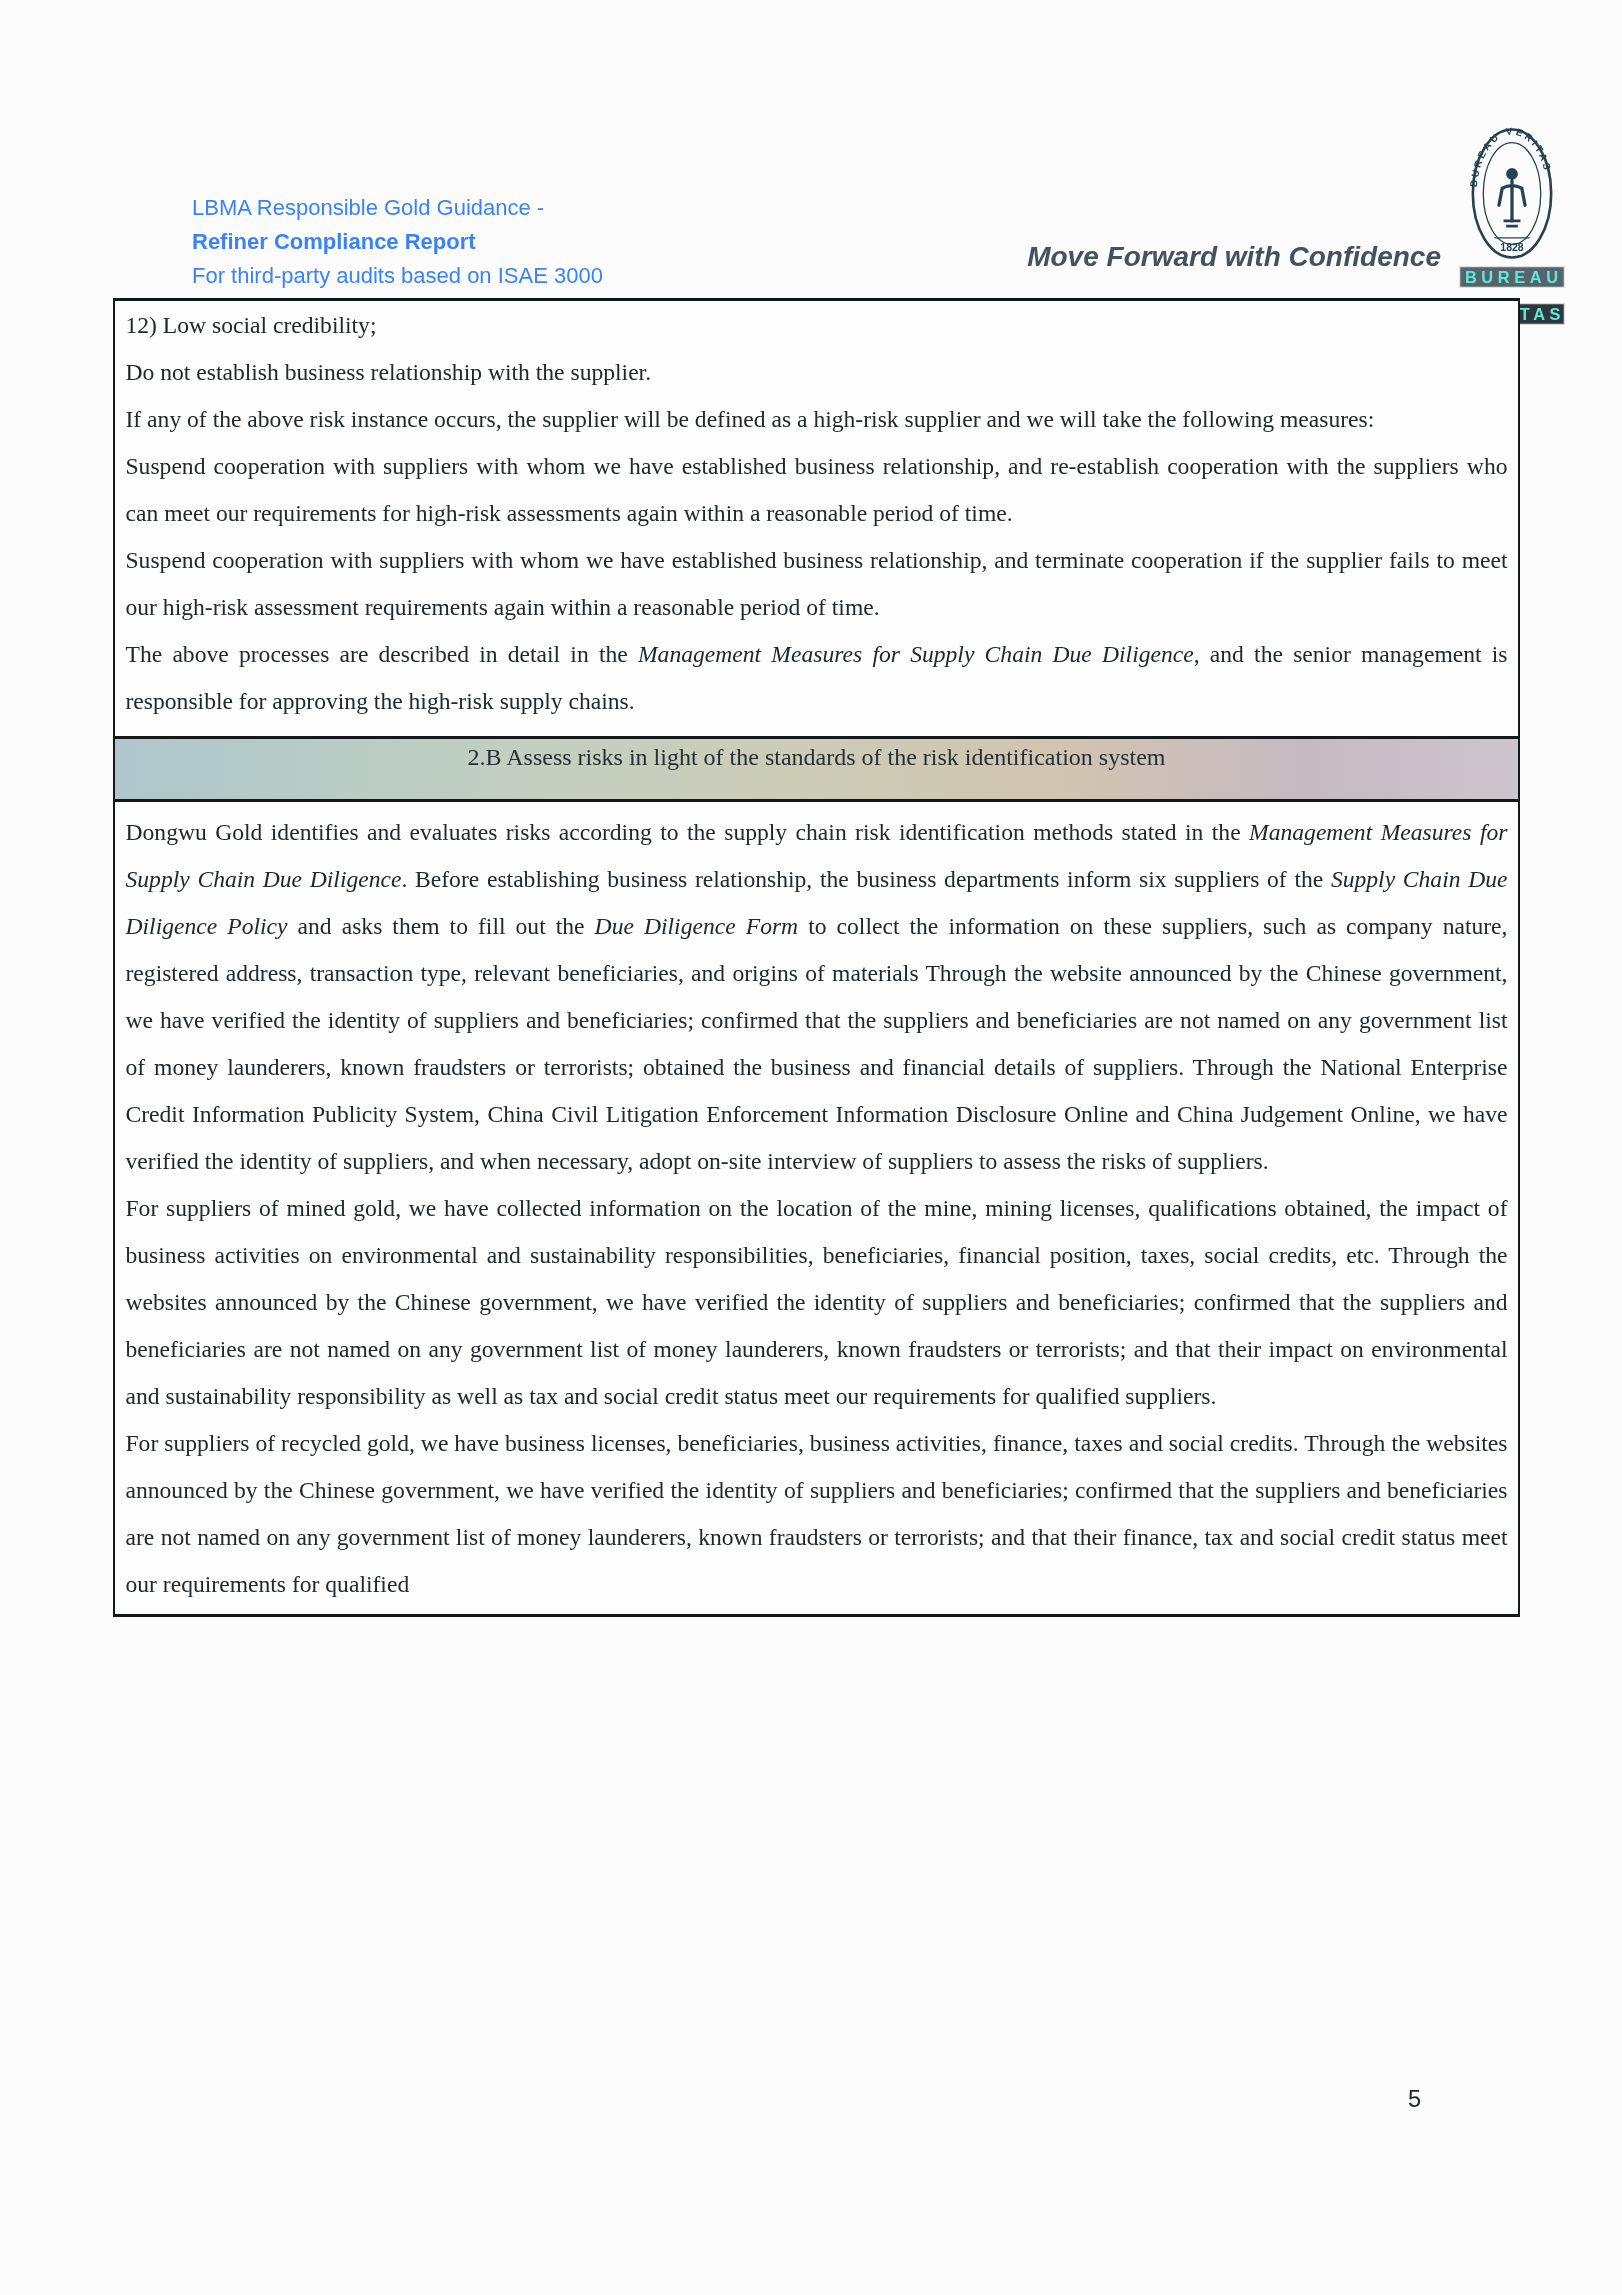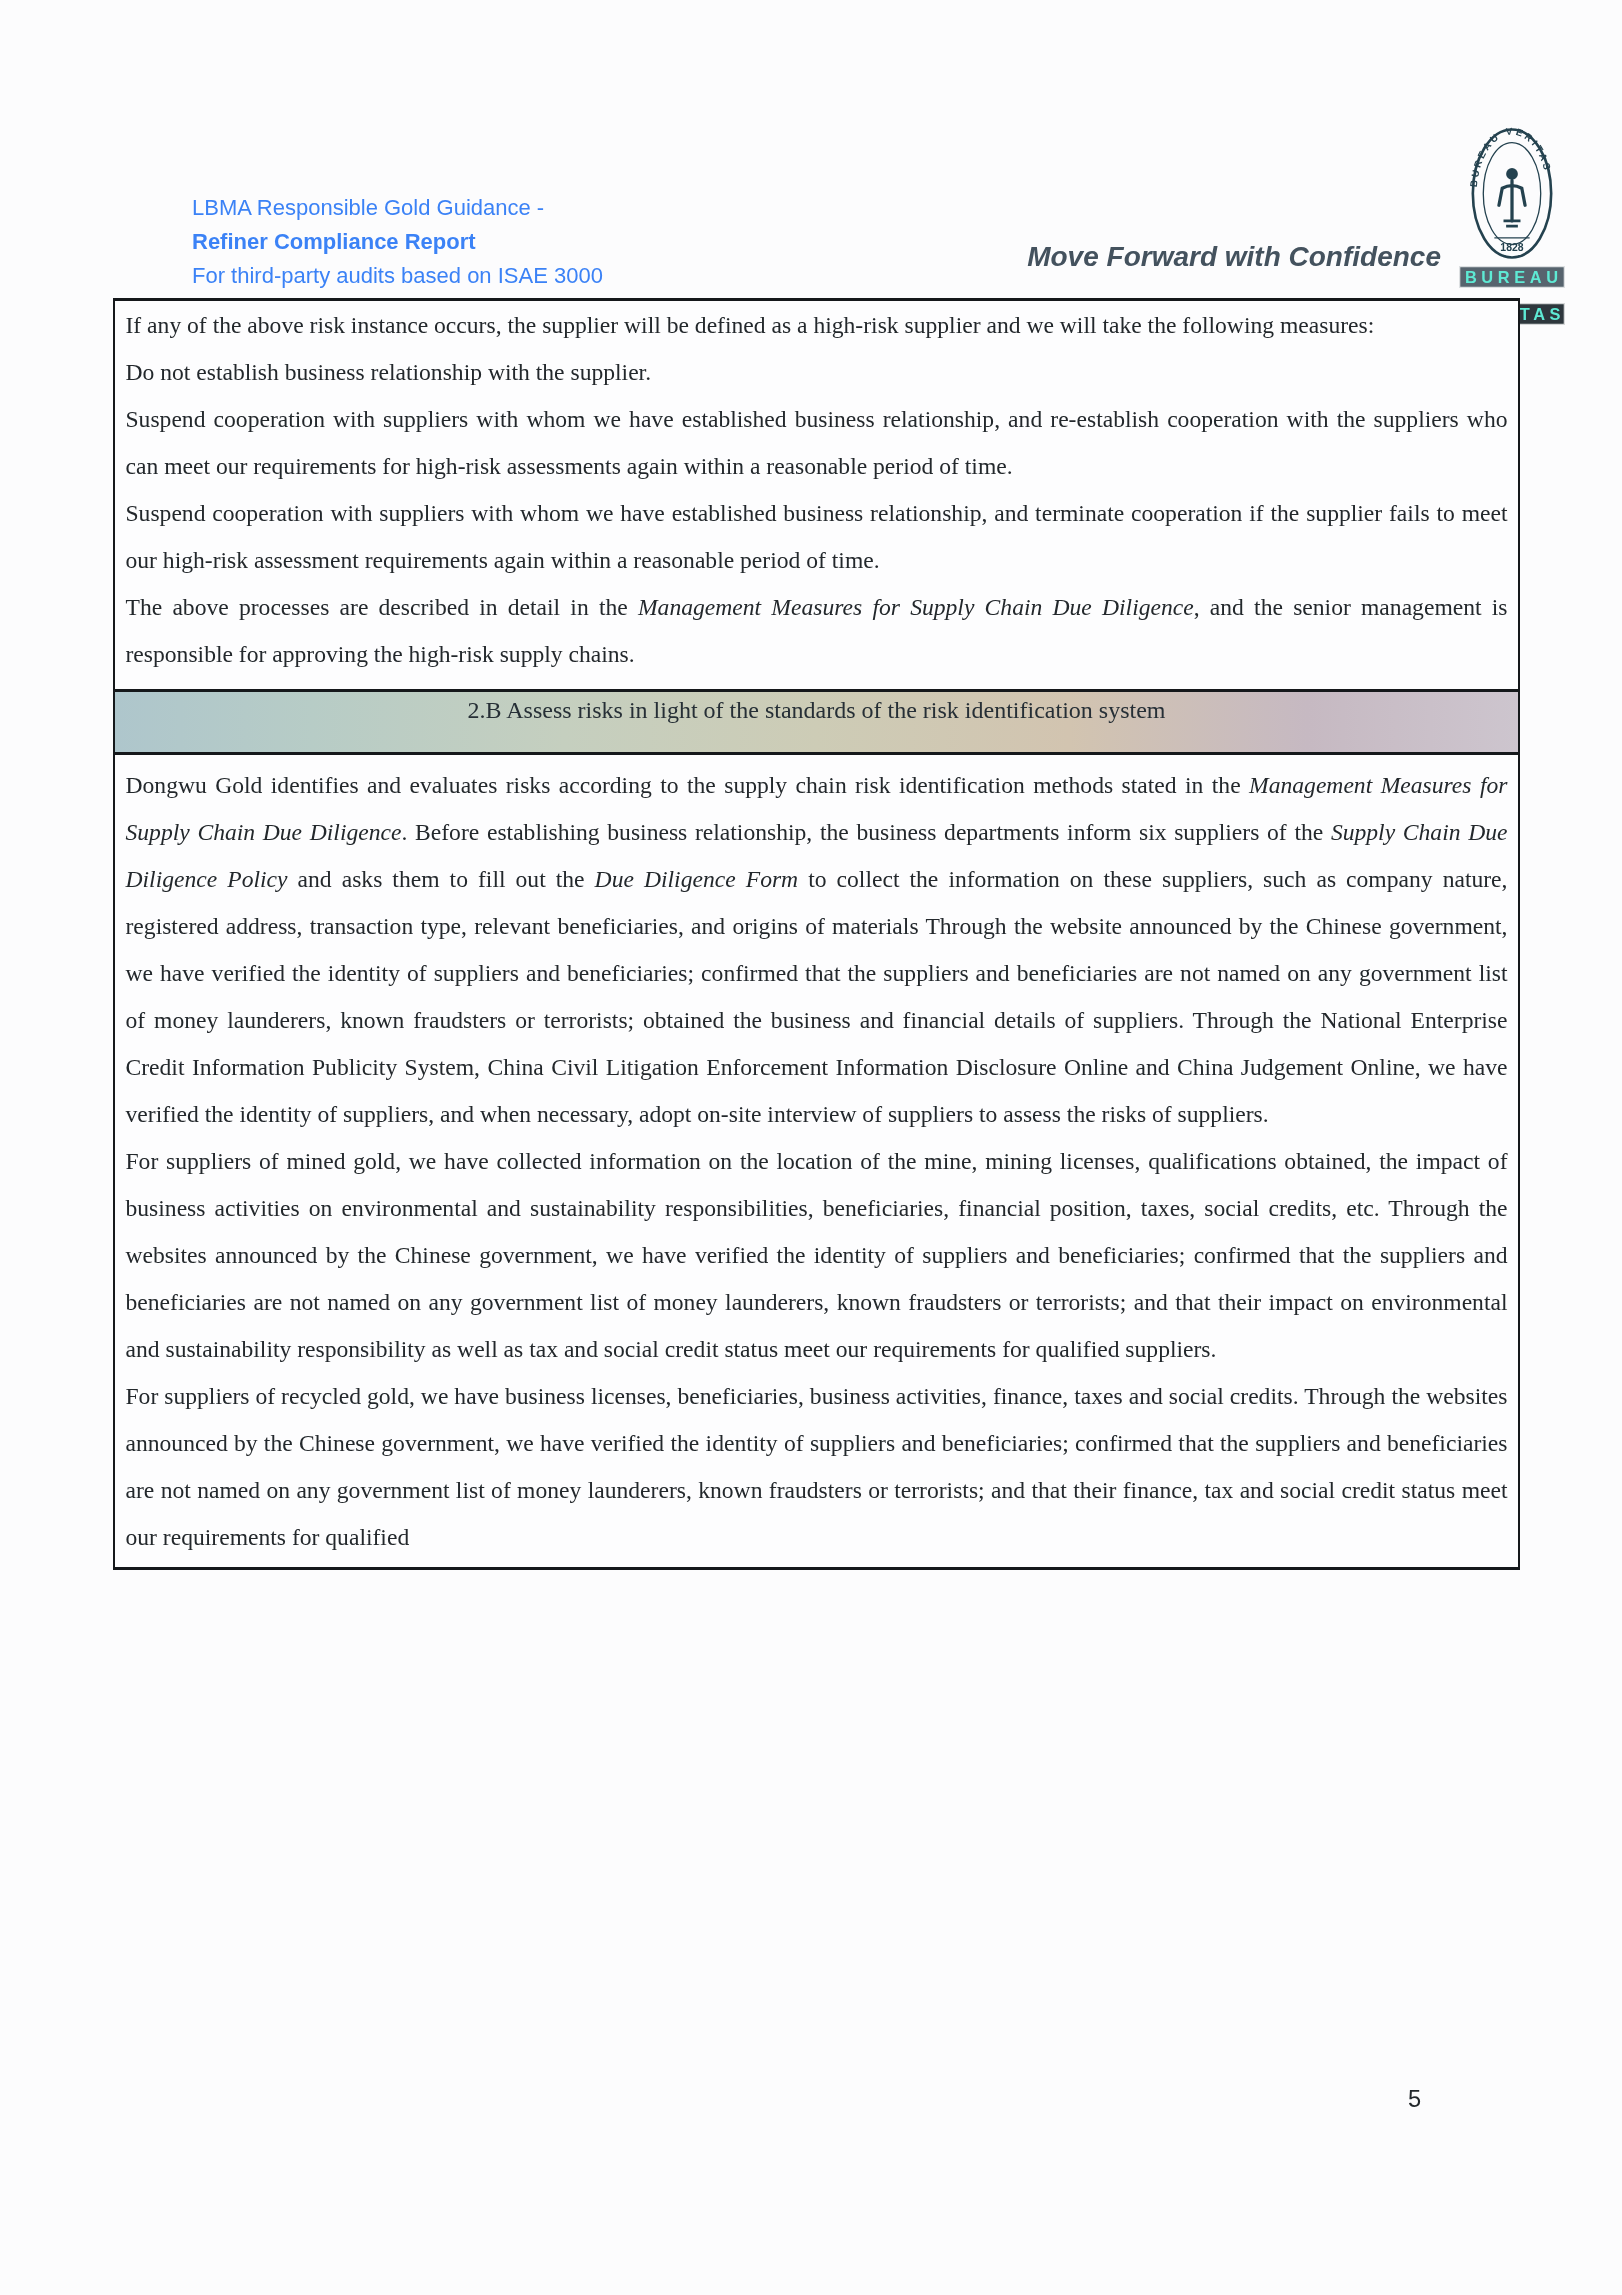--- a/index.html
+++ b/index.html
@@ -109,22 +109,23 @@
       <path d="M75 88 L75 150 M60 100 Q75 92 90 100 M60 100 L55 126 M90 100 L95 126" stroke="#24424f" stroke-width="5" fill="none" stroke-linecap="round"></path>
       <path d="M62 150 L88 150 M66 158 L84 158" stroke="#24424f" stroke-width="4"></path>
       <path d="M48 176 L102 176" stroke="#24424f" stroke-width="2"></path>
       <text x="75" y="196" text-anchor="middle" font-family="Liberation Sans, DejaVu Sans, sans-serif" font-size="16" font-weight="bold" fill="#24424f">1828</text>
     </svg>
     <div class="bv-word bureau">BUREAU</div>
     <div class="bv-word veritas">VERITAS</div>
   </div>
 
   <div class="report-box">
+      <p class="body-paragraph"><span>12) Low social credibility;</span></p>
+      <p class="body-paragraph"><span>Do not establish business relationship with the supplier.</span></p>
       <p class="body-paragraph"><span>If any of the above risk instance occurs, the supplier will be defined as a high-risk supplier and we will take the following measures:</span></p>
-      <p class="body-paragraph"><span>Do not establish business relationship with the supplier.</span></p>
       <p class="body-paragraph"><span>Suspend cooperation with suppliers with whom we have established business relationship, and re-establish cooperation with the suppliers who can meet our requirements for high-risk assessments again within a reasonable period of time.</span></p>
       <p class="body-paragraph"><span>Suspend cooperation with suppliers with whom we have established business relationship, and terminate cooperation if the supplier fails to meet our high-risk assessment requirements again within a reasonable period of time.</span></p>
       <p class="body-paragraph"><span>The above processes are described in detail in the </span><em>Management Measures for Supply Chain Due Diligence</em><span>, and the senior management is responsible for approving the high-risk supply chains.</span></p>
       <div class="section-header">2.B Assess risks in light of the standards of the risk identification system</div>
       <p class="body-paragraph"><span>Dongwu Gold identifies and evaluates risks according to the supply chain risk identification methods stated in the </span><em>Management Measures for Supply Chain Due Diligence</em><span>. Before establishing business relationship, the business departments inform six suppliers of the </span><em>Supply Chain Due Diligence Policy</em><span> and asks them to fill out the </span><em>Due Diligence Form</em><span> to collect the information on these suppliers, such as company nature, registered address, transaction type, relevant beneficiaries, and origins of materials Through the website announced by the Chinese government, we have verified the identity of suppliers and beneficiaries; confirmed that the suppliers and beneficiaries are not named on any government list of money launderers, known fraudsters or terrorists; obtained the business and financial details of suppliers. Through the National Enterprise Credit Information Publicity System, China Civil Litigation Enforcement Information Disclosure Online and China Judgement Online, we have verified the identity of suppliers, and when necessary, adopt on-site interview of suppliers to assess the risks of suppliers.</span></p>
       <p class="body-paragraph"><span>For suppliers of mined gold, we have collected information on the location of the mine, mining licenses, qualifications obtained, the impact of business activities on environmental and sustainability responsibilities, beneficiaries, financial position, taxes, social credits, etc. Through the websites announced by the Chinese government, we have verified the identity of suppliers and beneficiaries; confirmed that the suppliers and beneficiaries are not named on any government list of money launderers, known fraudsters or terrorists; and that their impact on environmental and sustainability responsibility as well as tax and social credit status meet our requirements for qualified suppliers.</span></p>
       <p class="body-paragraph"><span>For suppliers of recycled gold, we have business licenses, beneficiaries, business activities, finance, taxes and social credits. Through the websites announced by the Chinese government, we have verified the identity of suppliers and beneficiaries; confirmed that the suppliers and beneficiaries are not named on any government list of money launderers, known fraudsters or terrorists; and that their finance, tax and social credit status meet our requirements for qualified</span></p>
     </div>
 
   <div class="page-number">5</div>

